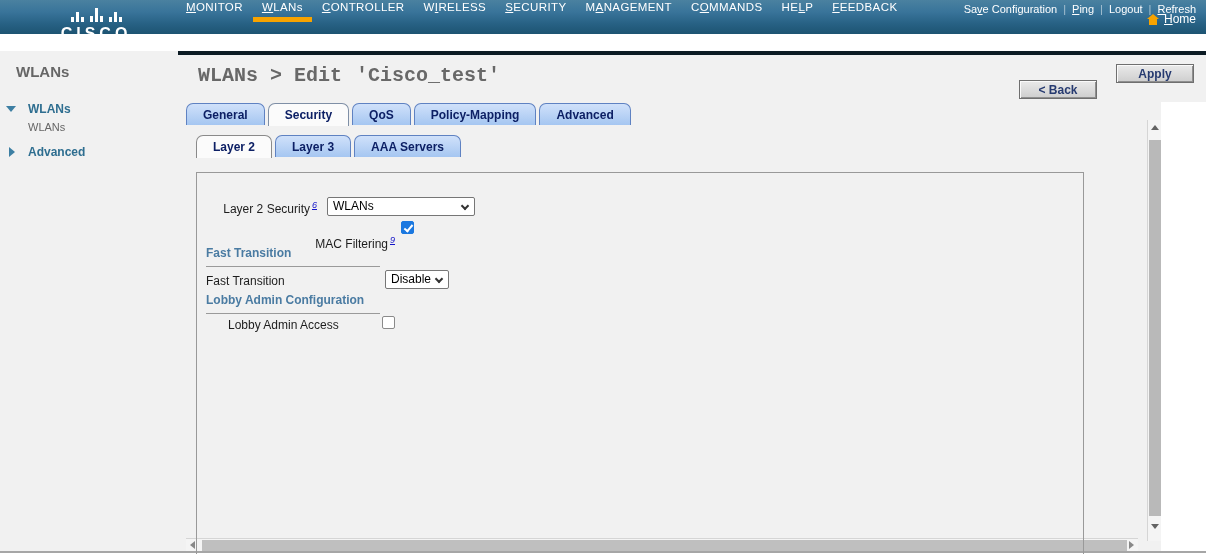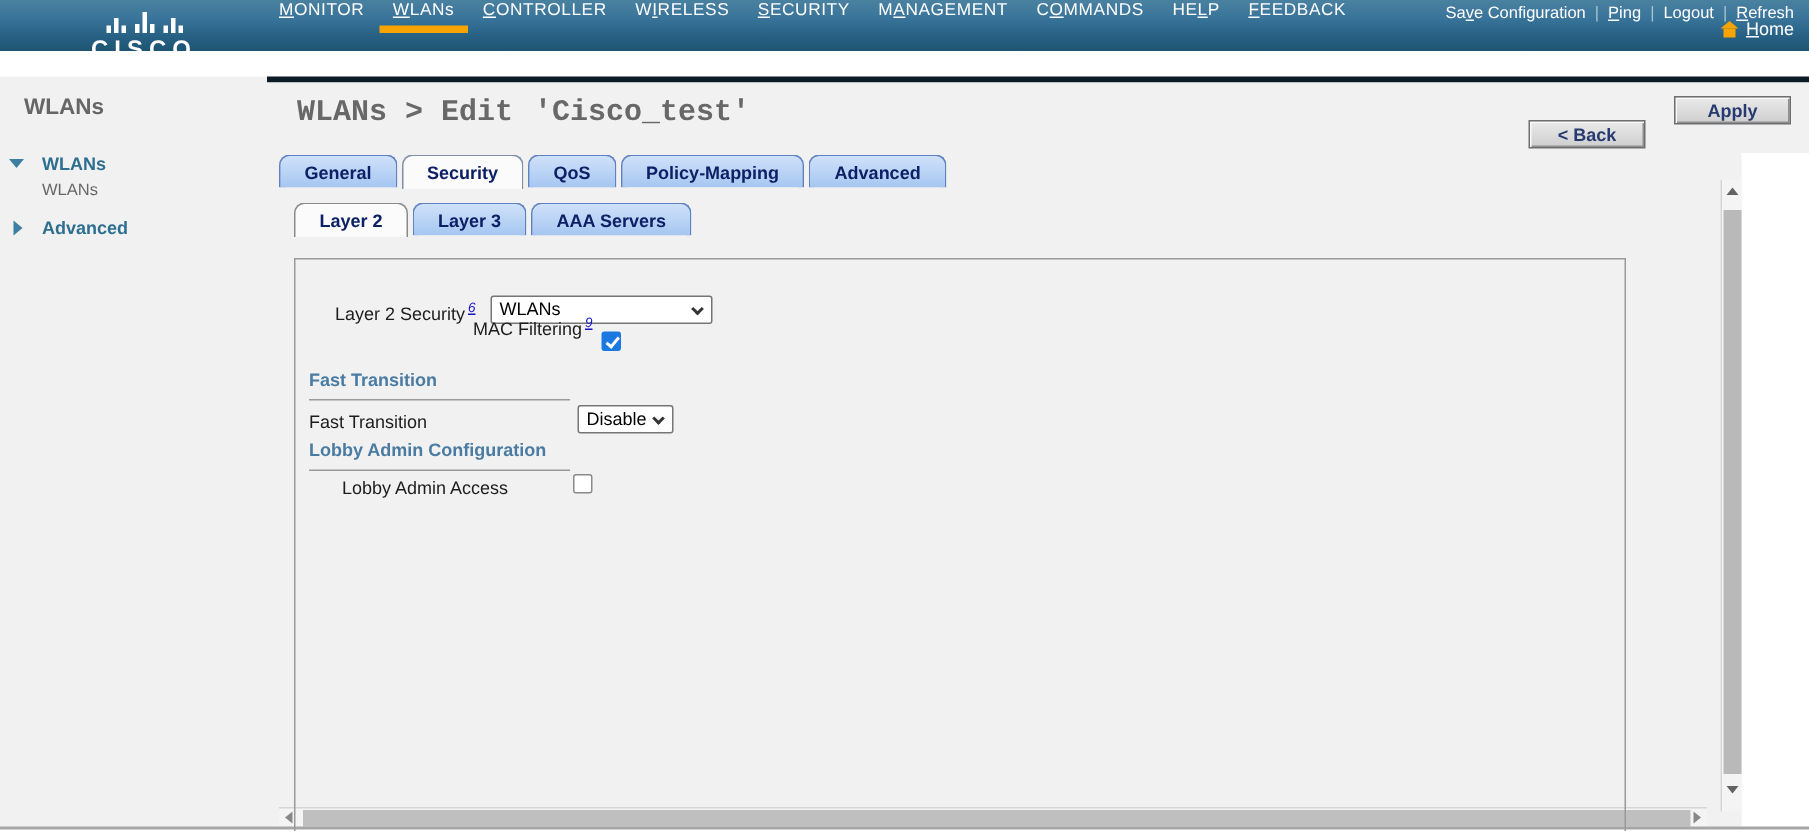--- a/index.html
+++ b/index.html
@@ -204,21 +204,21 @@
   <div class="panel">
 
     <div class="flabel r-align" style="left:0; top:27px; width:120px;">
       <span>Layer 2 Security</span><a class="fn">6</a>
     </div>
     <div class="sel" style="left:130px; top:24px; width:148px;">
       <span>WLANs</span>
       <span class="chev"></span>
     </div>
 
-    <div class="flabel r-align" style="left:0; top:37px; width:198px;">
+    <div class="flabel r-align" style="left:0; top:62px; width:198px;">
       <span>MAC Filtering</span><a class="fn">9</a>
     </div>
     <div class="cb checked" style="left:204px; top:48px;"></div>
 
     <div class="sect" style="left:9px; top:73px;">Fast Transition</div>
     <div class="sect-line" style="left:9px; top:93px;"></div>
     <div class="flabel" style="left:9px; top:101px;">Fast Transition</div>
     <div class="sel" style="left:188px; top:97px; width:64px;">
       <span>Disable</span>
       <span class="chev"></span>

